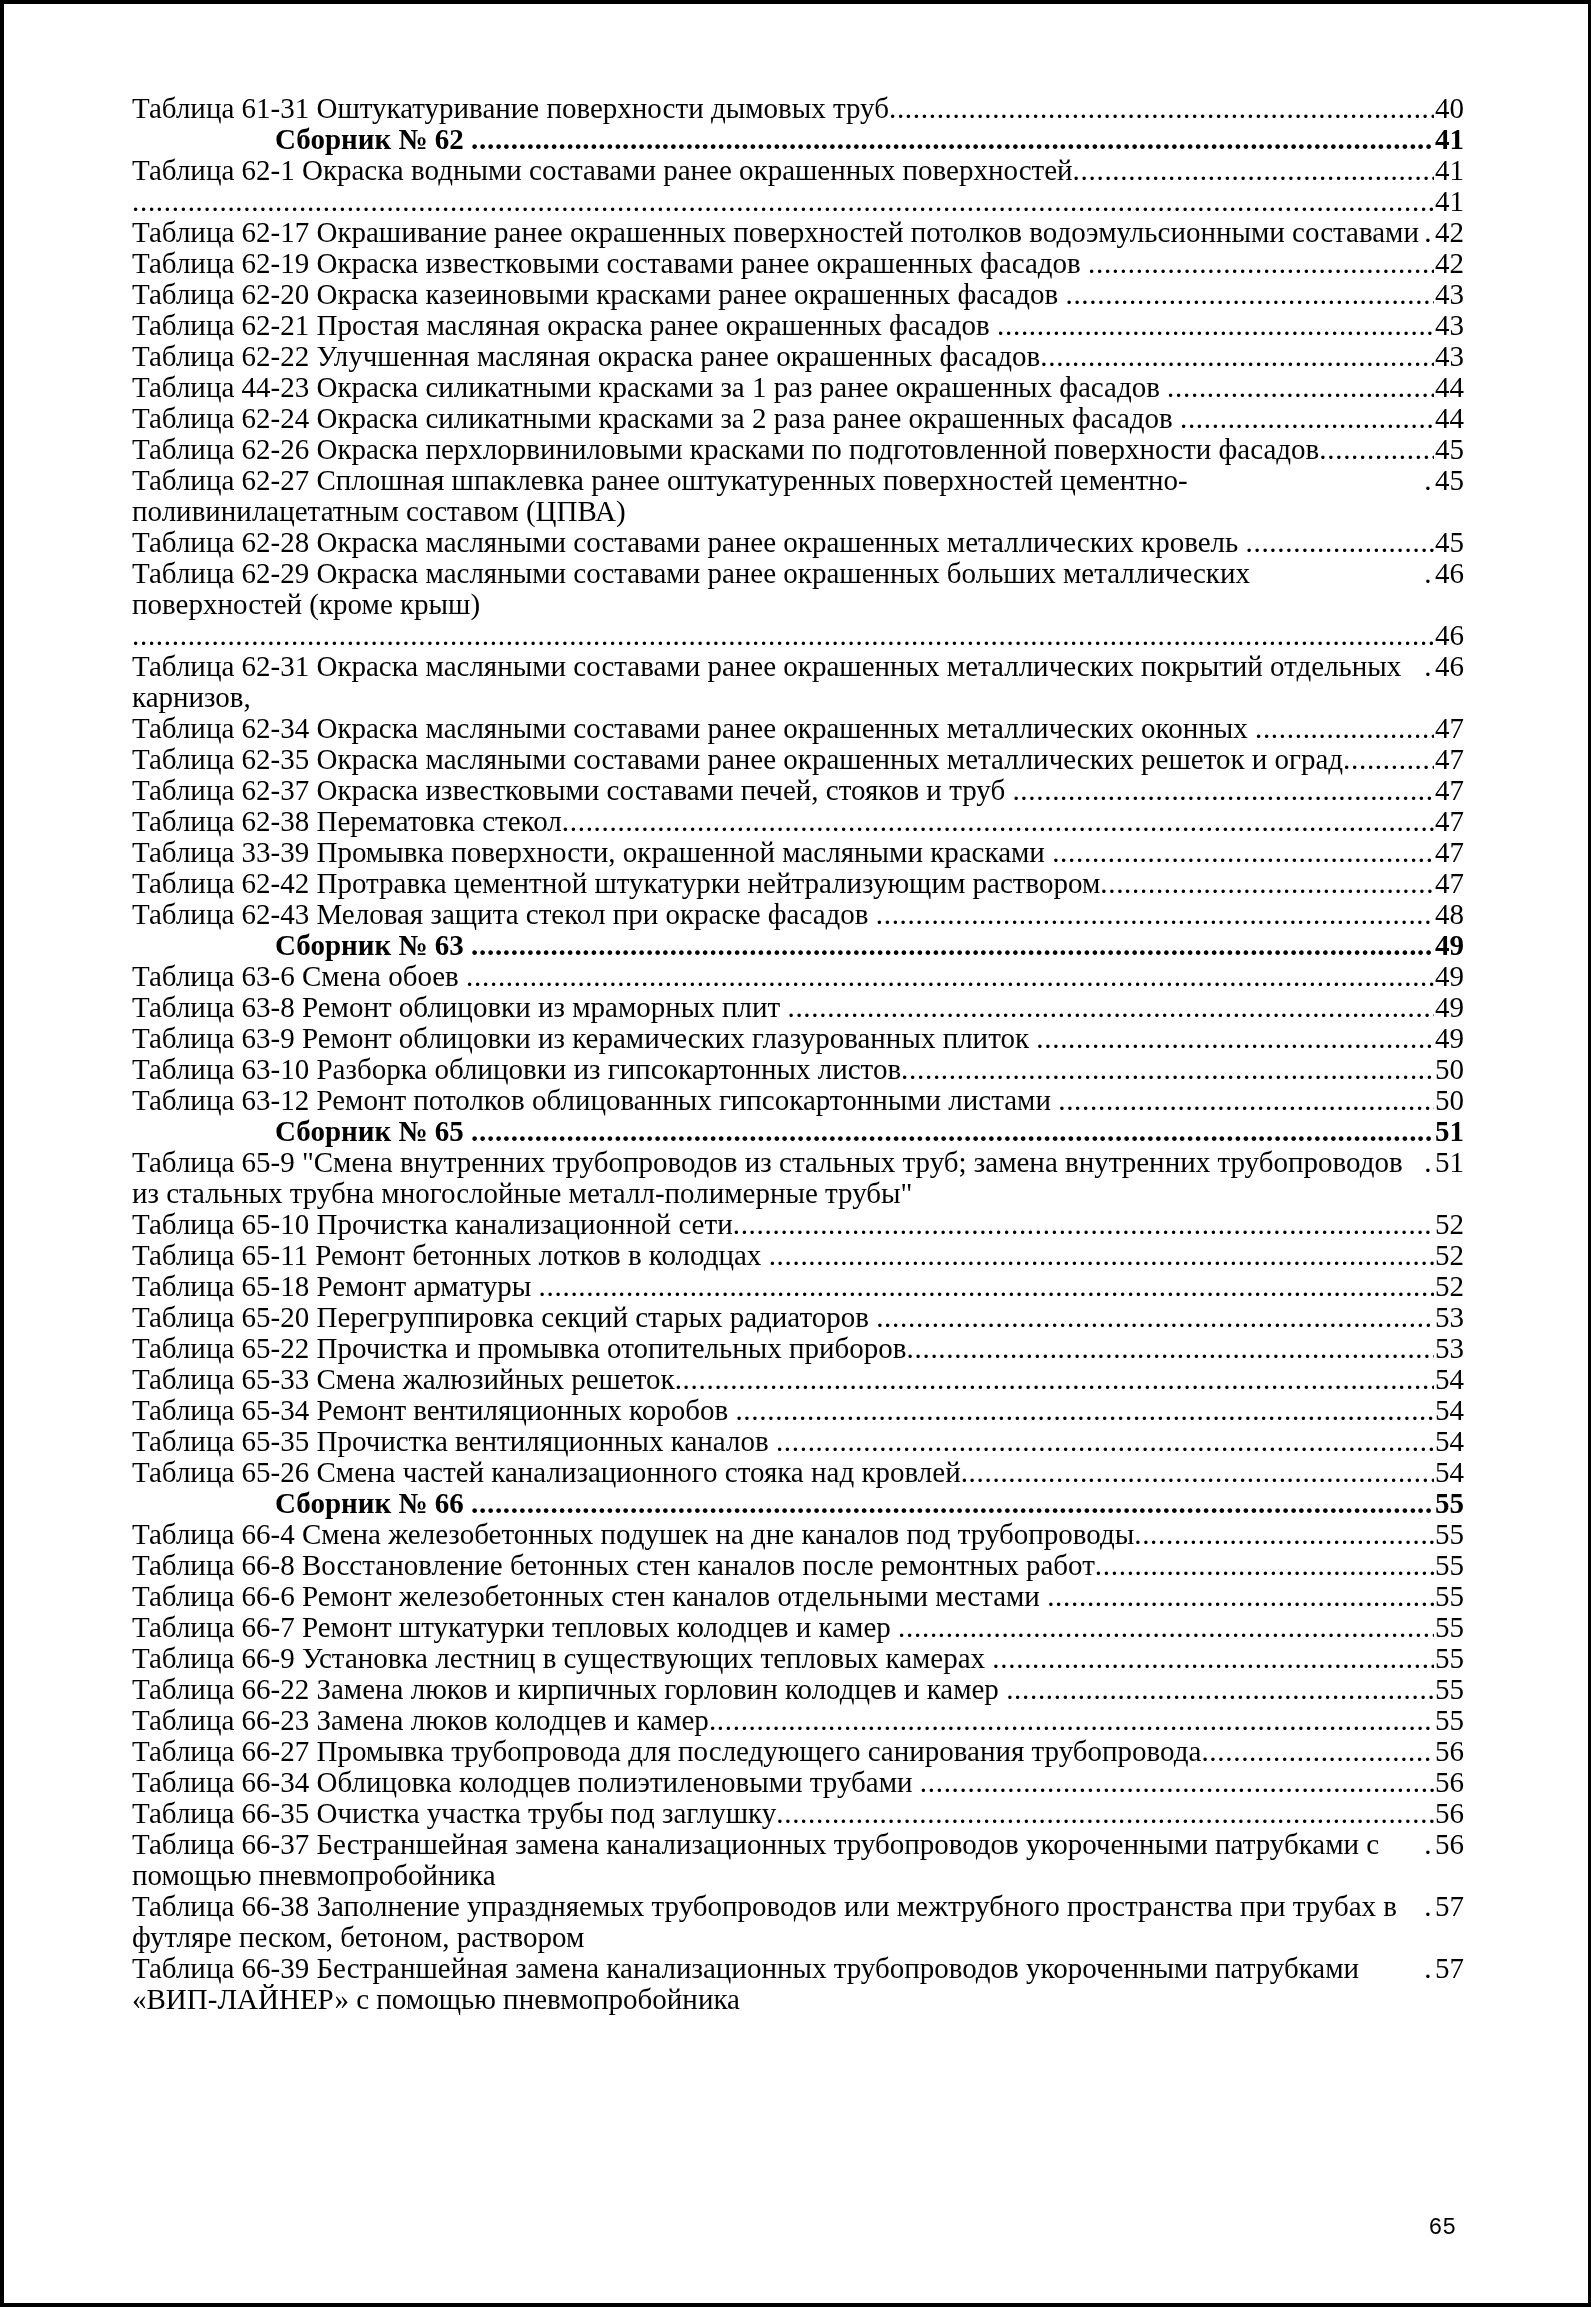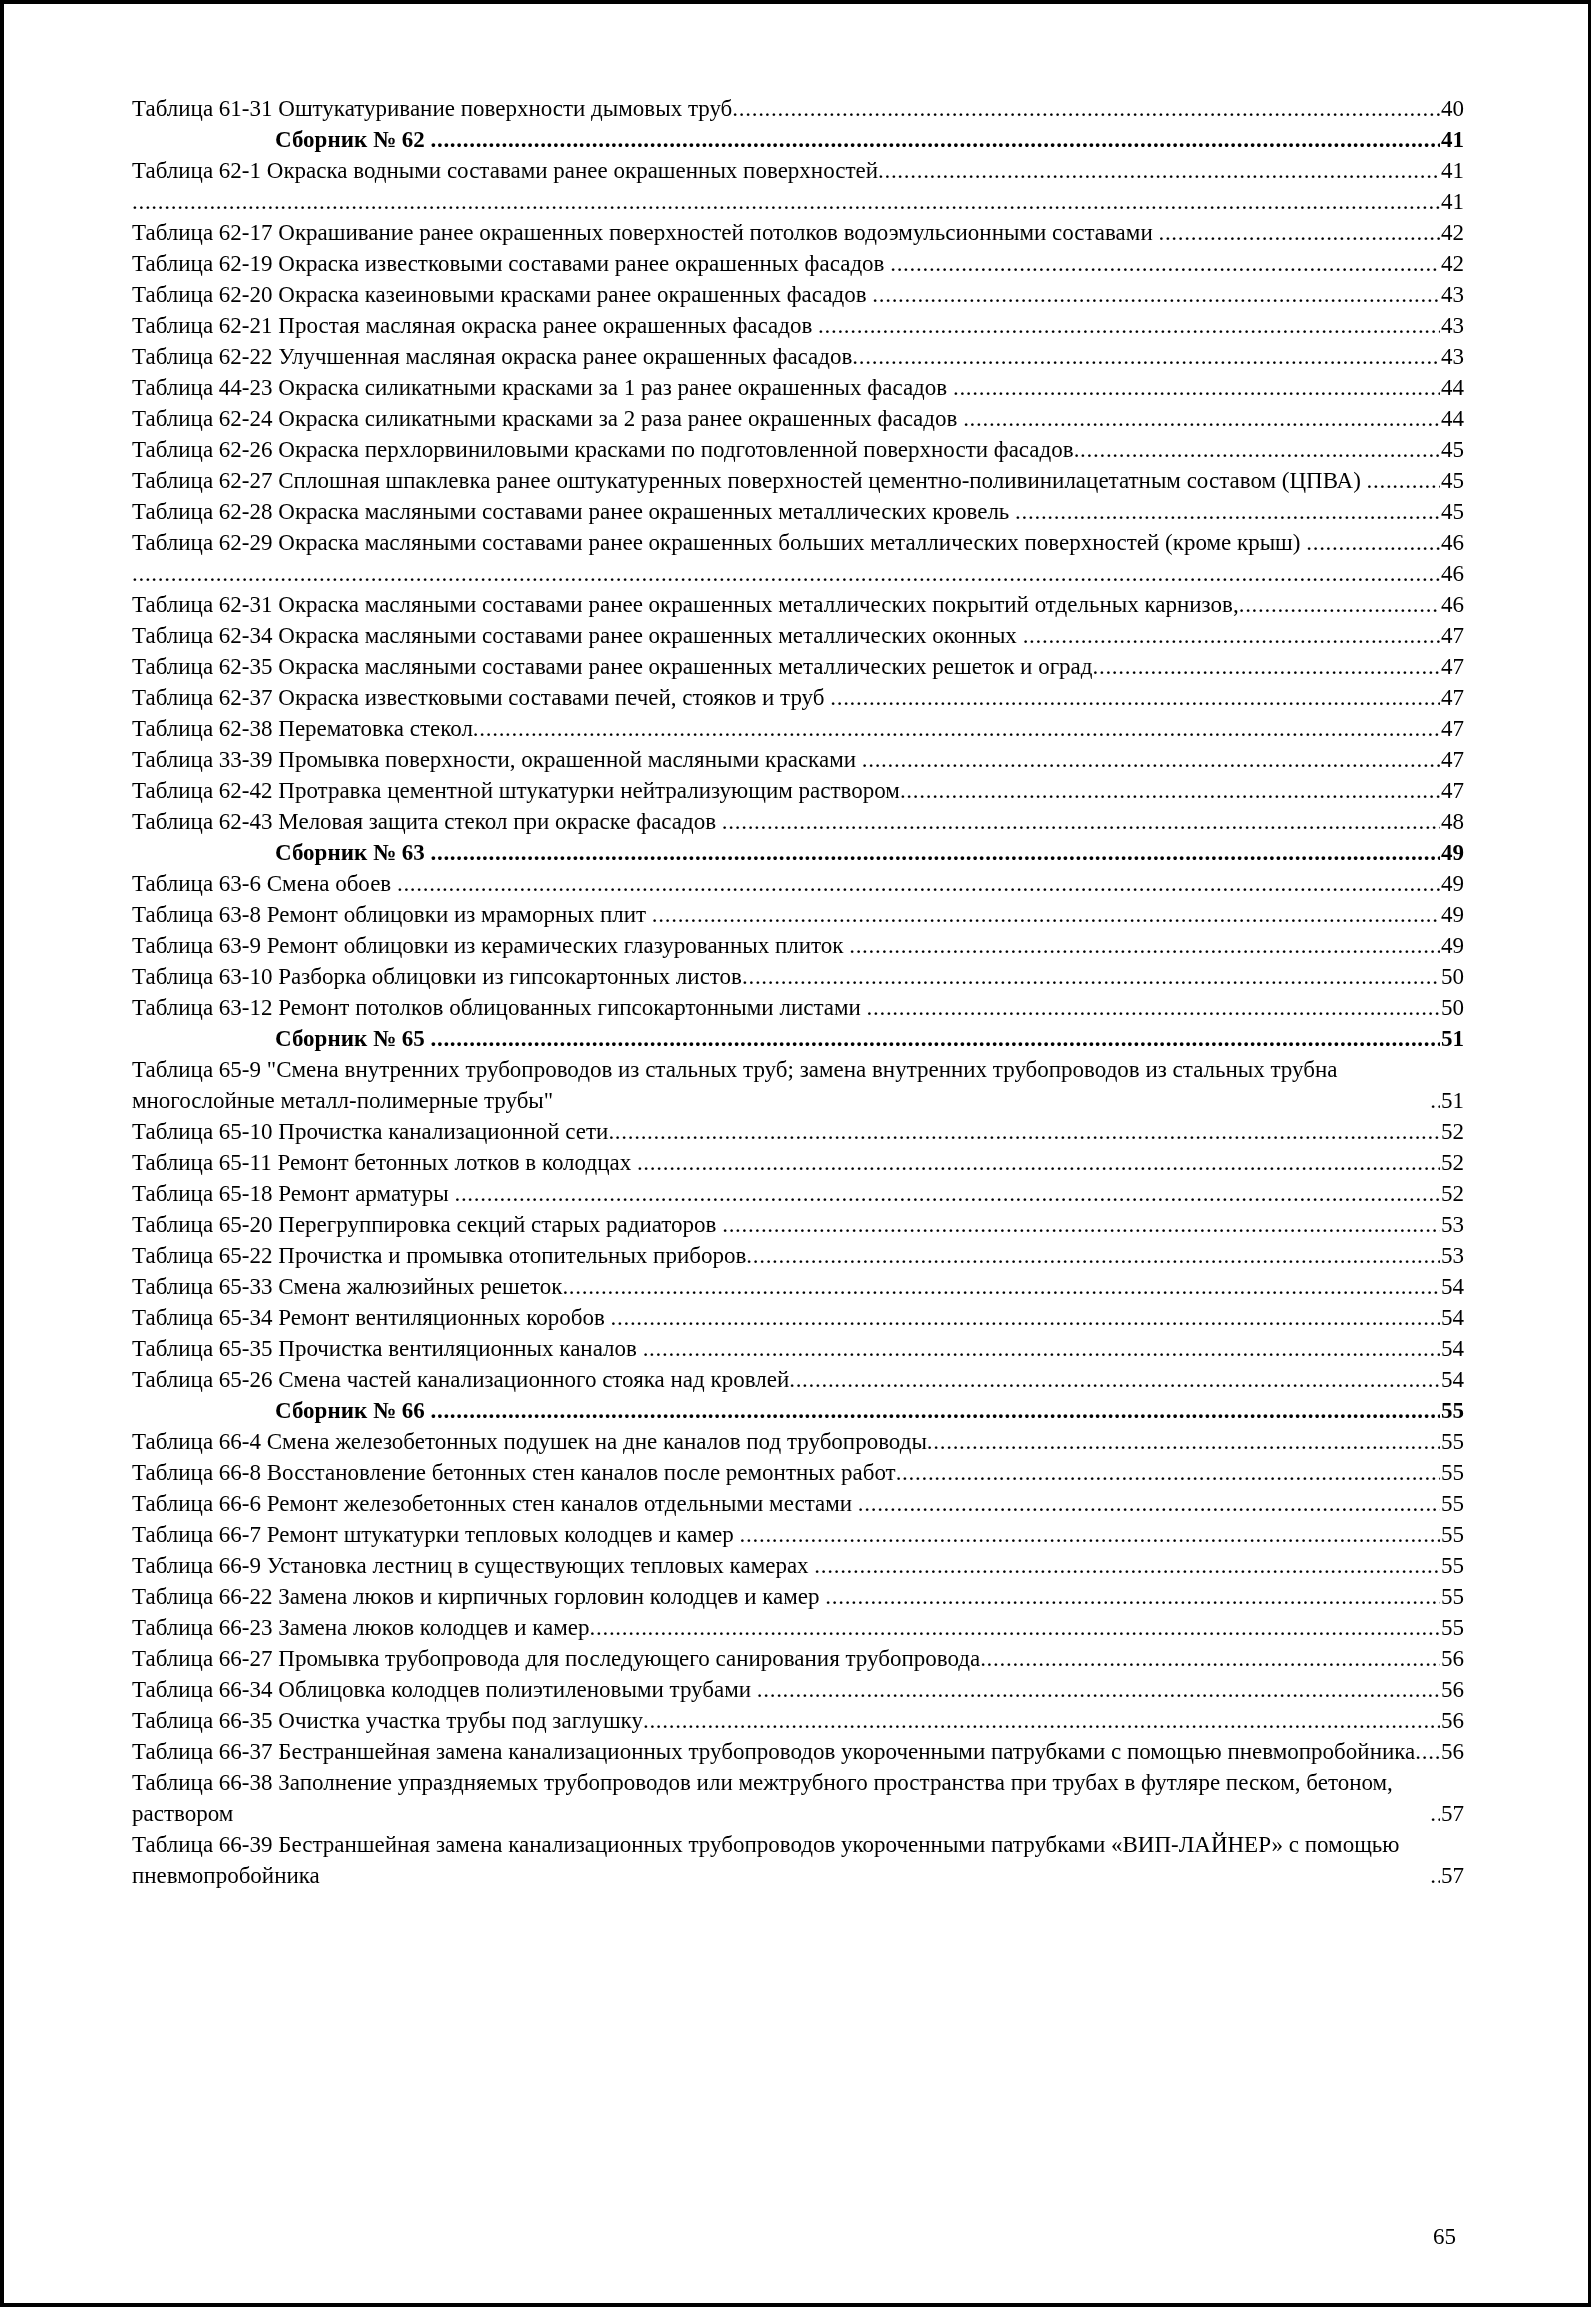--- a/index.html
+++ b/index.html
@@ -16,22 +16,21 @@
     height: 2307px;
     border: 4px solid #000000;
     background: #ffffff;
     position: relative;
     padding: 89px 124px 0 128px;
     overflow: hidden;
   }
   .toc { width: 100%; }
   .toc-entry {
     display: flex;
-    align-items: flex-end;
-    font-size: 23px;
+    font-size: 29px;
     line-height: 31px;
   }
   .toc-entry.indent { padding-left: 143px; font-weight: bold; }
   .toc-text {
     flex: 0 1 auto;
     white-space: pre-wrap;
   }
   .dots {
     flex: 1 1 9.4px;
     min-width: 9.4px;
@@ -39,23 +38,24 @@
     white-space: nowrap;
     letter-spacing: 0.7px;
   }
   .dots::after {
     content: "...................................................................................................................................................................................................................................................................................................................................................................................";
   }
   .pg { flex: 0 0 auto; padding-left: 1.3px; }
   .footer-pagenum {
     position: absolute;
     right: 132px;
-    bottom: 53px;
+    bottom: 61px;
     font-size: 23px;
     line-height: 27px;
+    font-family: Liberation Mono, monospace;
   }
 </style>
 </head>
 <body>
 
 <div class="page">
   <div class="toc" id="toc">
       <div class="toc-entry">
         <span class="toc-text">Таблица 61-31 Оштукатуривание поверхности дымовых труб</span>
         <span class="dots"></span>

